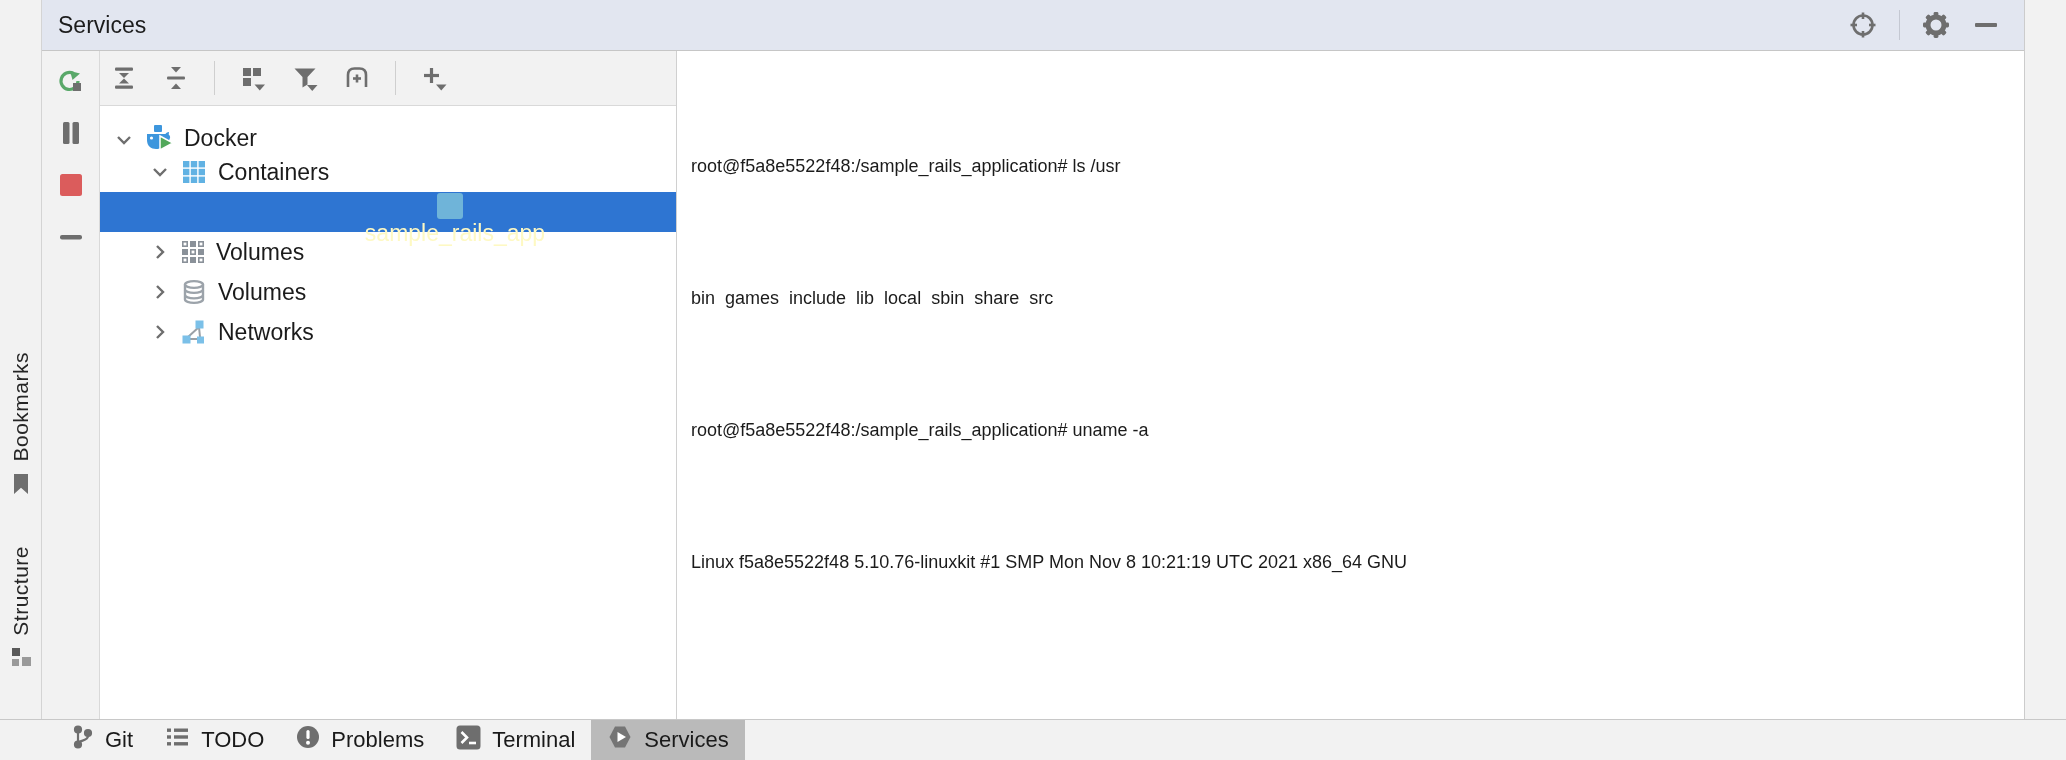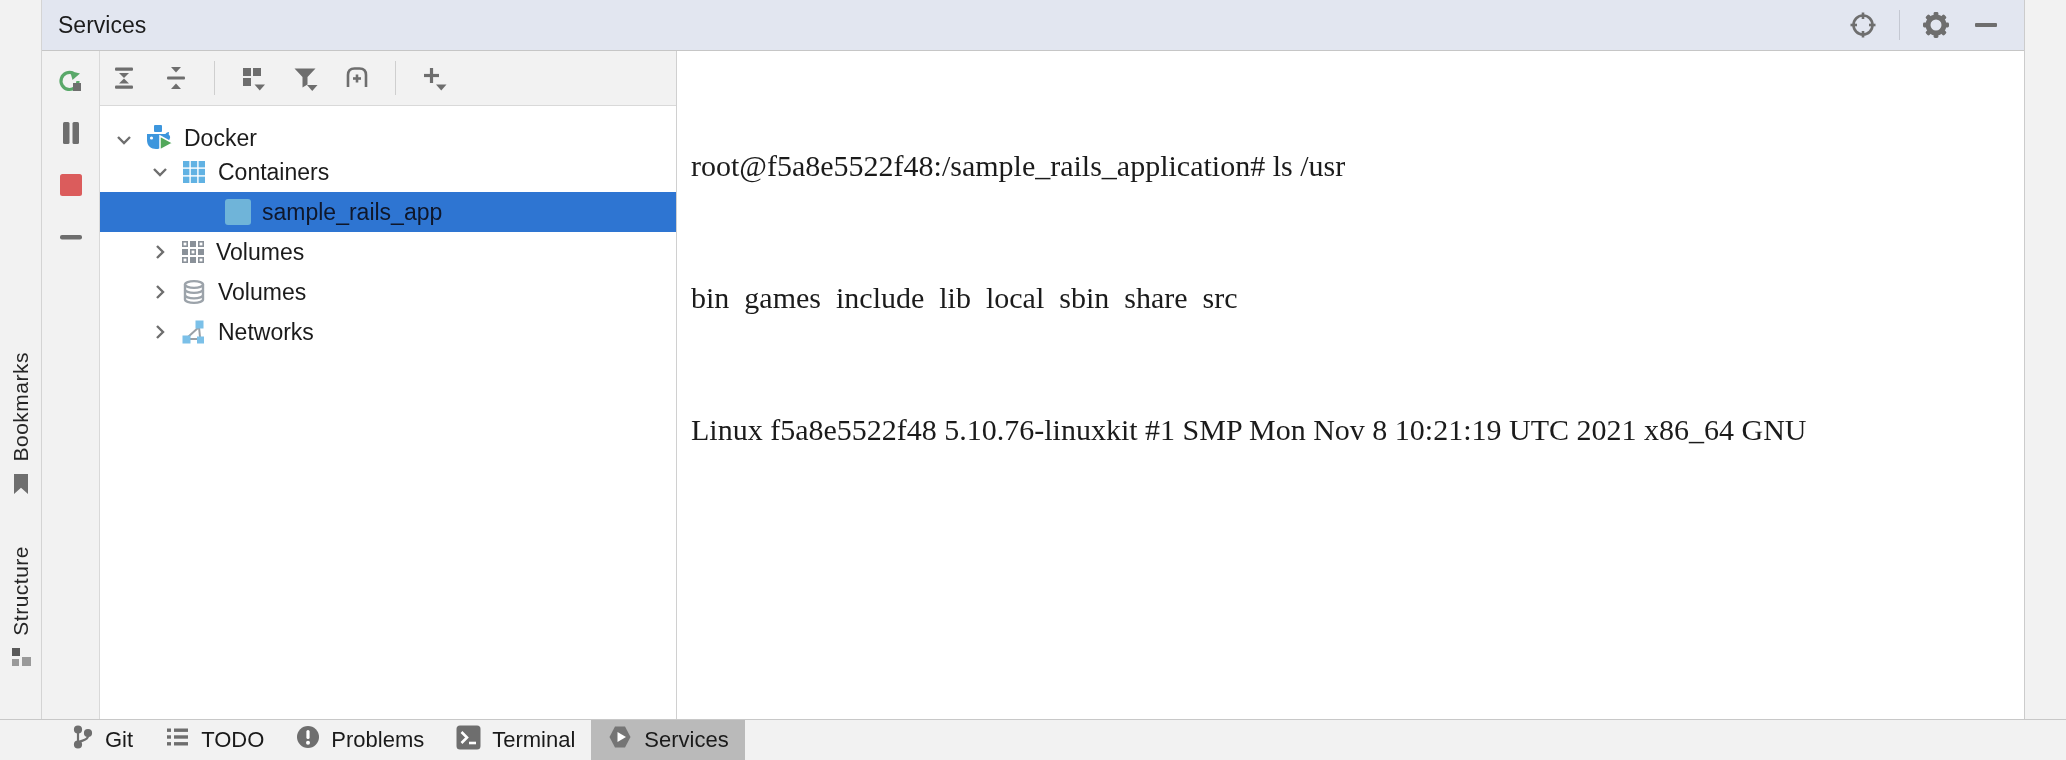--- a/index.html
+++ b/index.html
@@ -46,31 +46,31 @@
   
   .tree{flex:1;background:#fff;padding-top:6px;font-size:23px;color:#1B1B1B;overflow:hidden;}
   .tree-row{height:40px;display:flex;align-items:center;}
   .tree-row .chevron{width:24px;height:24px;flex:none;}
   .tree-row .node-icon{margin-left:8px;flex:none;display:flex;align-items:center;}
   .tree-row .node-label{margin-left:10px;white-space:nowrap;}
   .indent-0{padding-left:12px;align-items:flex-end;}
   .indent-1{padding-left:48px;}
   .indent-2{padding-left:124px;}
   .indent-2 .node-icon{margin-left:0;}
-  .tree-row.selected{background:#2E75D2;color:#0f172a;}
+  .tree-row.selected{background:#2E75D2;color:#fef9c3;flex-direction:column;}
 
   
   .right-panel{flex:1;display:flex;flex-direction:column;min-width:0;background:#fff;}
   .tab-bar{height:64px;flex:none;background:#F2F2F2;border-bottom:1px solid #C9C9C9;
            display:flex;align-items:stretch;}
   .tab{display:flex;align-items:center;padding:0 27px;font-size:23px;color:#1A1A1A;position:relative;}
   .tab.active::after{content:"";position:absolute;left:0;right:0;bottom:0;height:4px;background:#4083C9;}
 
   .terminal{flex:1;background:#fff;padding:5px 0 0 14px;
-            font-family:Liberation Serif, serif;font-size:30px;line-height:44px;
+            font-family:Liberation Sans, sans-serif;font-size:18px;line-height:44px;
             color:#1B1B1B;white-space:pre;overflow:hidden;}
   .term-line{height:44px;}
 
   
   .status-bar{position:absolute;left:0;bottom:0;width:2066px;height:41px;background:#F2F2F2;
               border-top:1px solid #C8C8C8;display:flex;align-items:stretch;
               font-size:22px;color:#1A1A1A;}
   .sb-btn{display:flex;align-items:center;gap:11px;padding:0 16px;}
   .sb-btn:first-child{margin-left:54px;}
   .sb-btn.selected{background:#BABABA;}
@@ -337,20 +337,21 @@
 
           </div>
         </div>
       </div>
 
       <div class="right-panel">
 
         <div class="terminal">
           <div class="term-line">root@f5a8e5522f48:/sample_rails_application# ls /usr</div>
           <div class="term-line">bin  games  include  lib  local  sbin  share  src</div>
+          <div class="term-line">root@f5a8e5522f48:/sample_rails_application# uname -a</div>
           <div class="term-line">Linux f5a8e5522f48 5.10.76-linuxkit #1 SMP Mon Nov 8 10:21:19 UTC 2021 x86_64 GNU</div>
           
           
         </div>
       </div>
 
     </div>
   </div>
 
   <div class="right-strip"></div>

